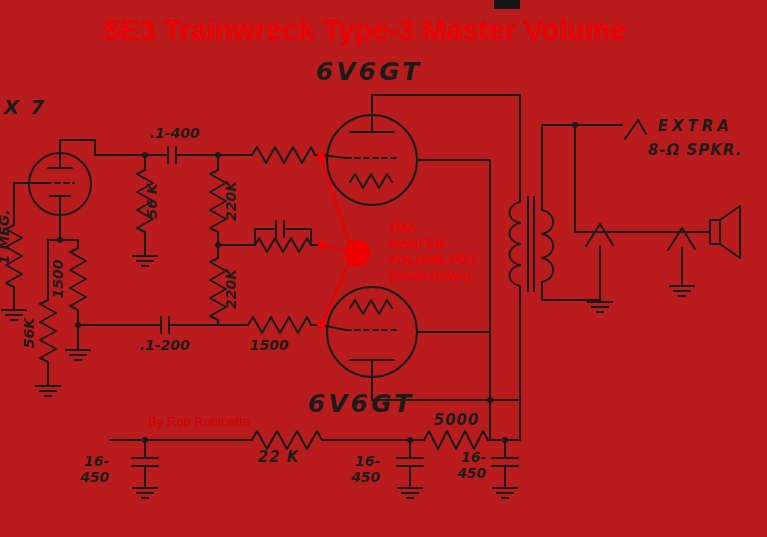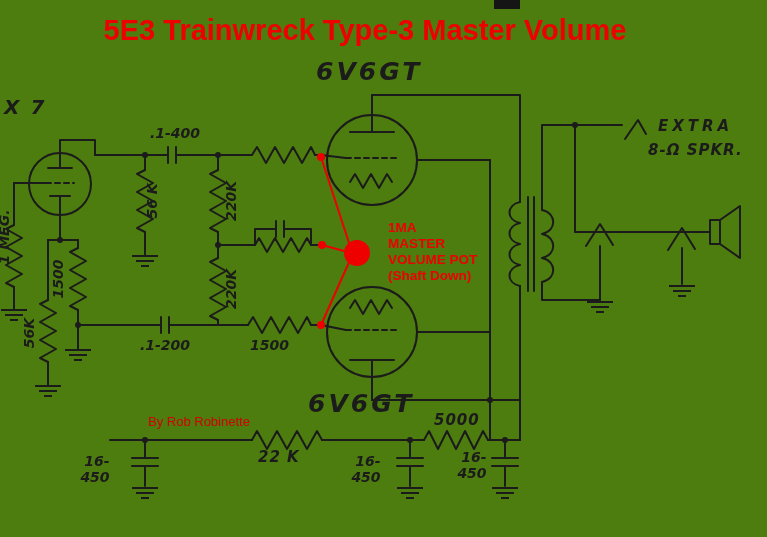--- a/index.html
+++ b/index.html
@@ -1,16 +1,16 @@
 <!DOCTYPE html>
 <html><head>
 <meta charset="utf-8">
 <style>
   html,body{margin:0;padding:0;background:#ffffff;}
-  .canvas{position:relative;width:767px;height:537px;background:#4d7c0f;overflow:hidden;}
+  .canvas{position:relative;width:767px;height:537px;background:#b91c1c;overflow:hidden;}
   svg{position:absolute;left:0;top:0;}
   .wire{stroke:#1b1b1b;stroke-width:2;fill:none;stroke-linecap:round;stroke-linejoin:round;}
   .dashed{stroke-dasharray:5,4;}
   .redline{stroke:#ee0000;stroke-width:2;fill:none;stroke-linecap:round;}
   .title-text{font-family:"Liberation Sans",sans-serif;font-weight:bold;font-size:29px;fill:#ee0000;}
   .hand{font-family:"DejaVu Sans",sans-serif;font-style:italic;font-weight:bold;fill:#1b1b1b;}
   .hand-sm{font-size:14px;}
   .hand-md{font-size:15px;letter-spacing:1px;}
   .tube-label{font-size:25px;letter-spacing:3px;}
   .preamp-label{font-size:20px;letter-spacing:2px;}

